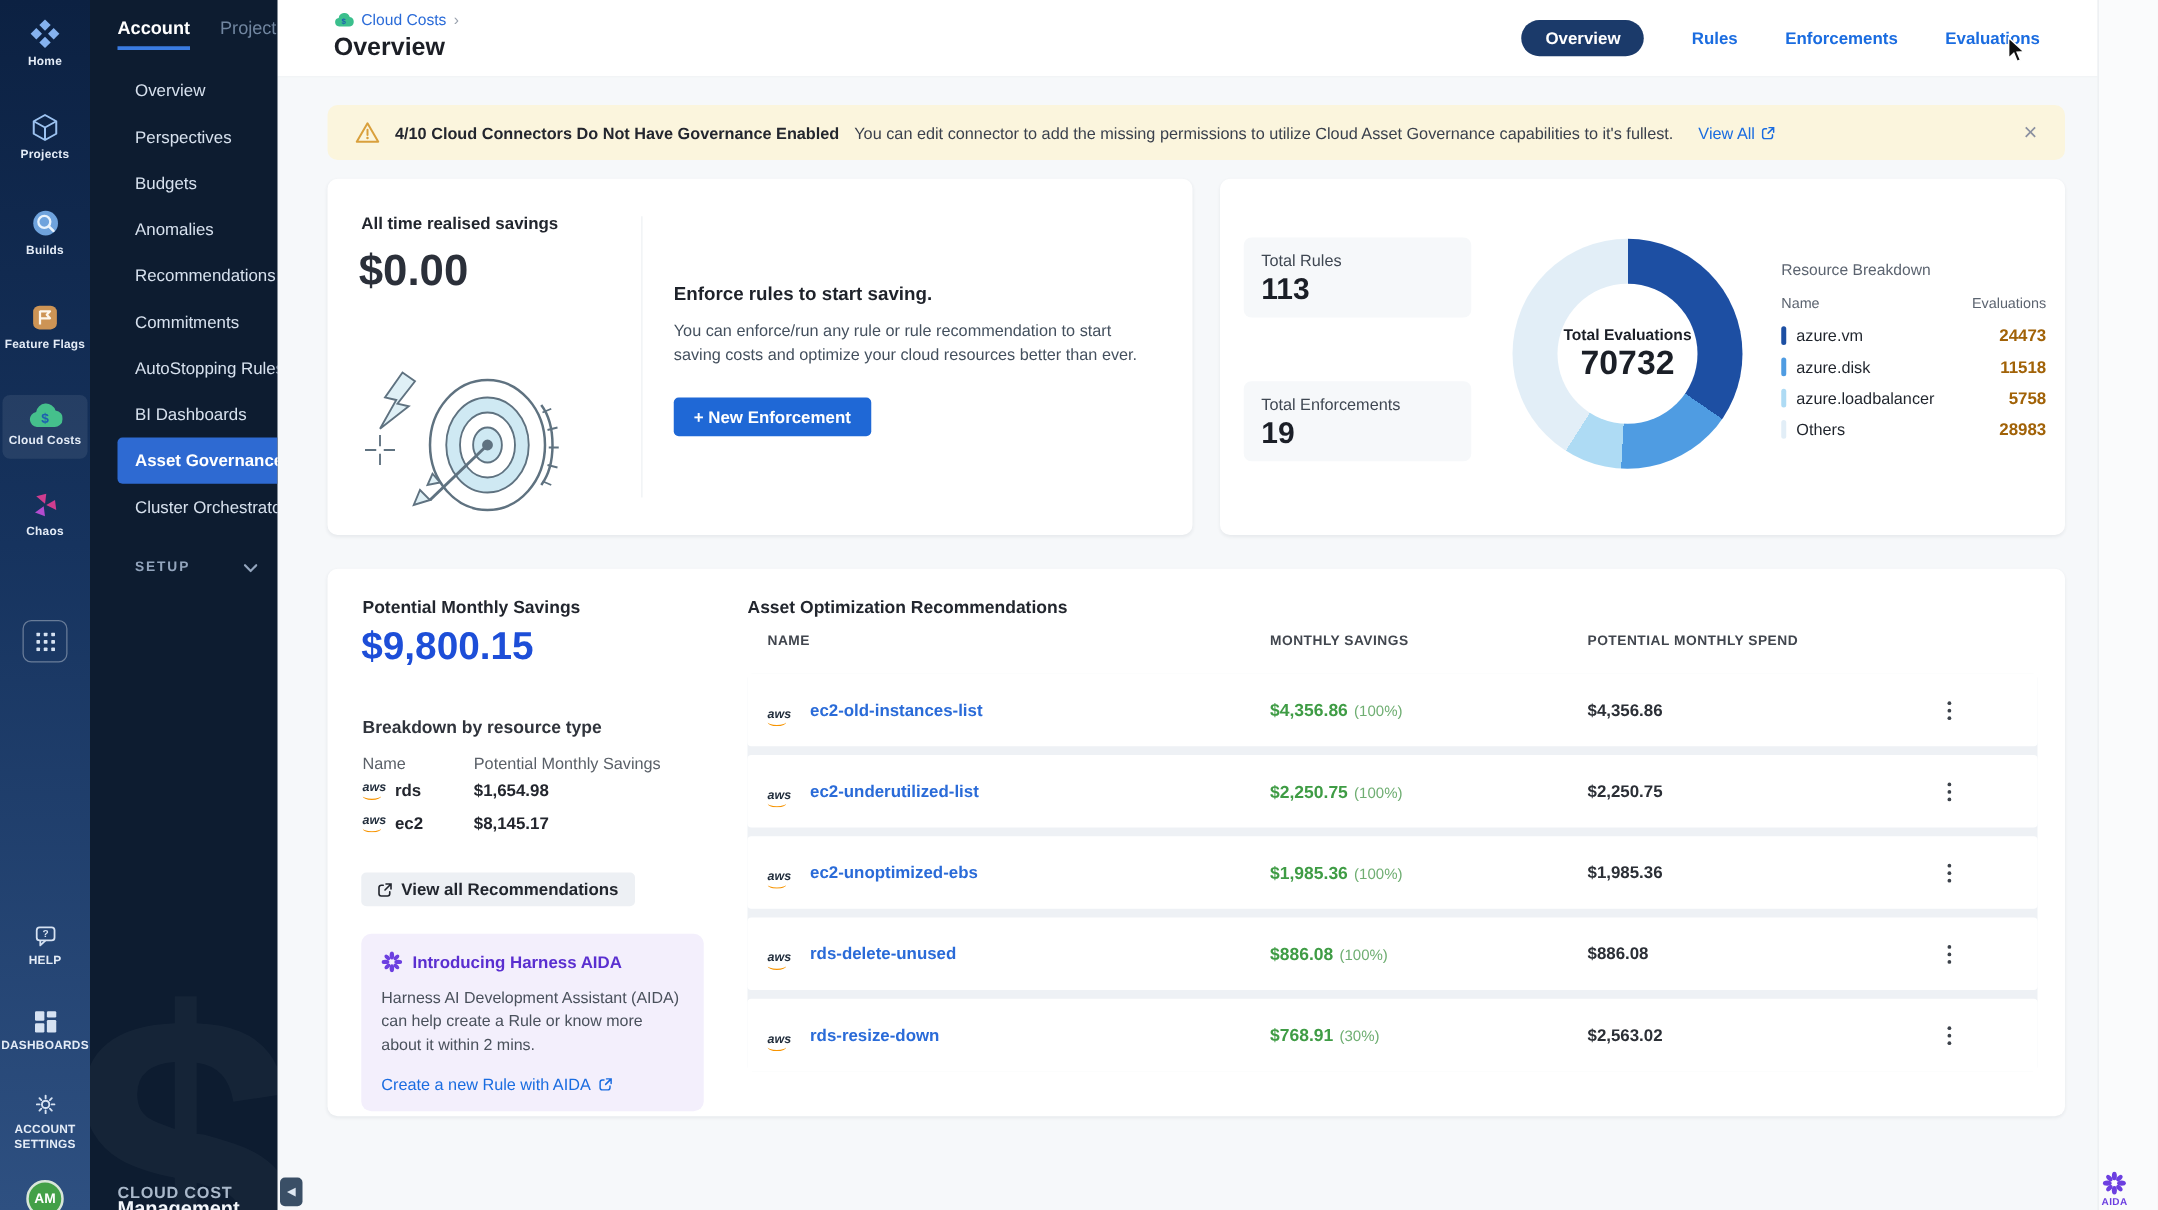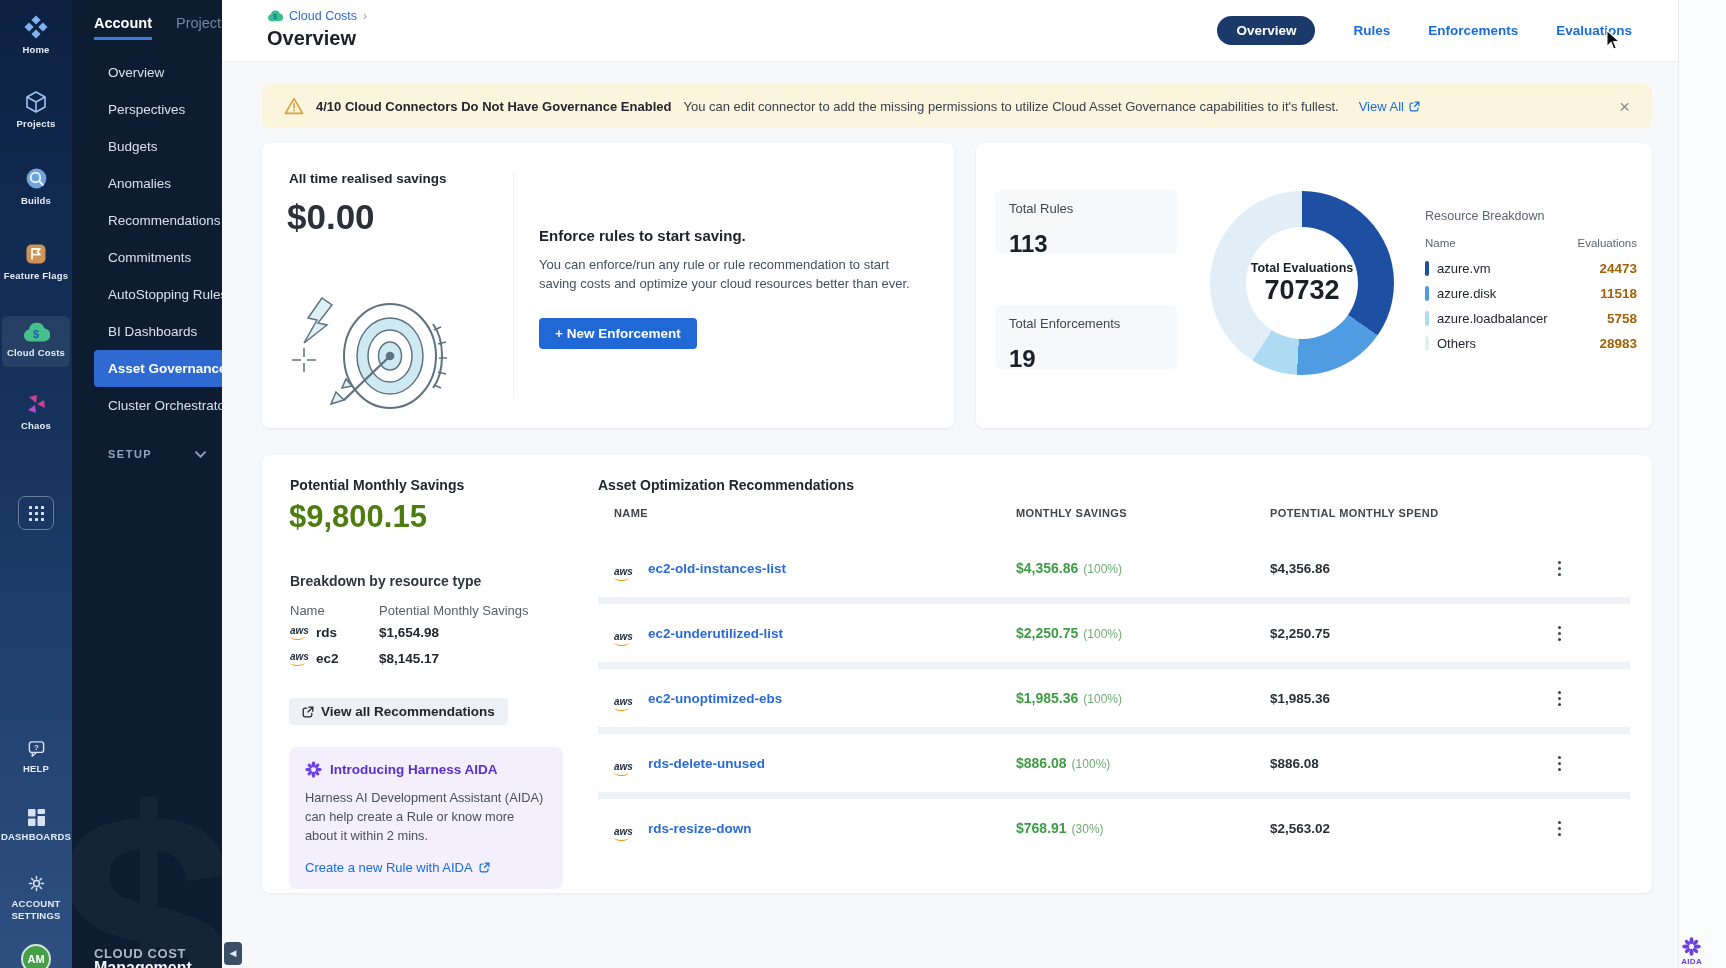--- a/index.html
+++ b/index.html
@@ -66,40 +66,40 @@
   .cs-right { position:absolute; left:277px; top:84px; width:390px; }
   .cs-right h3 { font-size:15px; font-weight:700; color:#1e222a; margin-bottom:12px; }
   .cs-right p { font-size:13px; color:#44505e; line-height:1.45; margin-bottom:24px; }
   .btn-primary { display:inline-block; background:#1f68d6; color:#fff; font-size:13.5px; font-weight:700; padding:8px 16px;
                  border-radius:4px; border:none; cursor:pointer; font-family:inherit; }
 
   
   .card-stats { left:754px; top:143px; width:676px; height:285px; }
   .tile { position:absolute; left:19px; width:182px; height:64px; background:#f6f8fa; border-radius:6px; padding:11px 14px; }
   .tile .t-lbl { font-size:13px; color:#3f4752; }
-  .tile .t-val { font-size:24px; font-weight:700; color:#1b1f27; margin-top:14px; }
+  .tile .t-val { font-size:24px; font-weight:700; color:#1b1f27; margin-top:2px; }
   .tile1 { top:47px; } .tile2 { top:162px; }
   .donut-wrap { position:absolute; left:234px; top:48px; width:184px; height:184px; }
   .donut { width:184px; height:184px; border-radius:50%; }
   .donut-hole { position:absolute; left:36px; top:36px; width:112px; height:112px; border-radius:50%; background:#fff;
                 display:flex; flex-direction:column; align-items:center; justify-content:center; }
   .donut-hole .dl { font-size:12.5px; font-weight:700; color:#1b1f27; }
   .donut-hole .dv { font-size:27px; font-weight:700; color:#1b1f27; }
   .legend { position:absolute; left:449px; top:66px; width:212px; }
   .legend .lg-title { font-size:12.5px; color:#5c6470; margin-bottom:14px; }
   .lg-head { display:flex; justify-content:space-between; font-size:11.5px; color:#5c6470; margin-bottom:12px; }
   .lg-row { display:flex; align-items:center; margin-bottom:10px; }
   .lg-swatch { width:4px; height:15px; border-radius:2px; margin-right:8px; }
   .lg-name { font-size:13px; color:#1f242c; }
   .lg-val { margin-left:auto; font-size:13.5px; font-weight:600; color:#a16207; }
 
   
   .card-lower { left:40px; top:455px; width:1390px; height:438px; }
   .pm-title { position:absolute; left:28px; top:22px; font-size:14px; font-weight:700; color:#22262e; }
-  .pm-value { position:absolute; left:27px; top:44px; font-size:31px; font-weight:700; color:#4d7c0f; }
+  .pm-value { position:absolute; left:27px; top:44px; font-size:31px; font-weight:700; color:#1d4ed8; }
   .pm-breakdown { position:absolute; left:28px; top:118px; font-size:14px; font-weight:600; color:#30343c; }
   .pm-cols { position:absolute; left:28px; top:148px; width:280px; display:flex; font-size:13px; color:#5a6068; }
   .pm-cols .c2 { position:absolute; left:89px; }
   .pm-row { position:absolute; left:28px; width:290px; display:flex; align-items:center; font-size:13.5px; color:#23262e; }
   .pm-row .rname { margin-left:7px; font-weight:600; }
   .pm-row .rval { position:absolute; left:89px; font-weight:700; }
   .btn-light { position:absolute; left:27px; top:243px; background:#edf0f4; border:none; border-radius:4px; padding:6px 13px;
                font-size:13.5px; font-weight:700; color:#22262e; display:flex; align-items:center; gap:7px; cursor:pointer; font-family:inherit; }
   .promo { position:absolute; left:27px; top:292px; width:274px; background:#f3effc; border-radius:8px; padding:14px 16px; }
   .promo-head { display:flex; align-items:center; gap:8px; font-size:13.5px; font-weight:700; color:#5a2fd0; margin-bottom:10px; }

